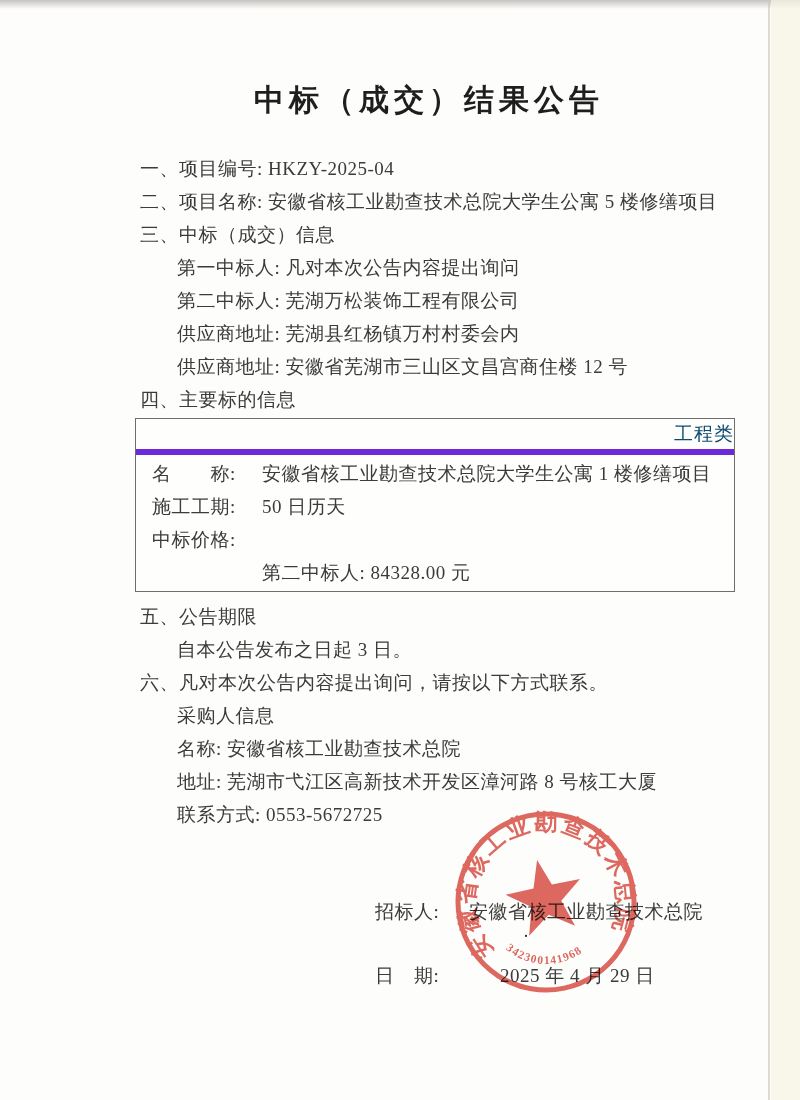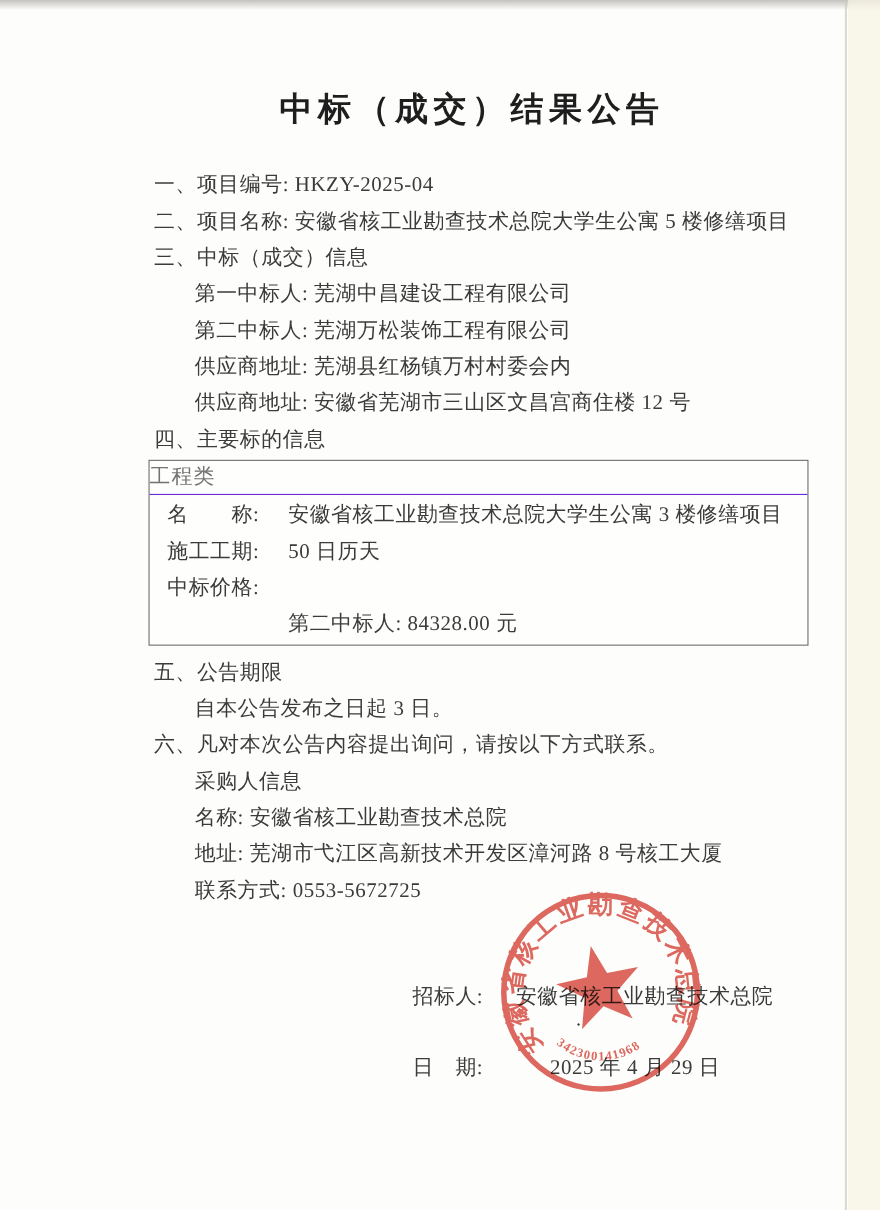--- a/index.html
+++ b/index.html
@@ -54,26 +54,26 @@
   .ind1{margin-left:37px;}
   
   .subject-table{
     margin:2px 0 0 -5px;
     width:600px;
     border:1px solid #6e6e6e;
     box-sizing:border-box;
     background:rgba(255,255,255,.4);
   }
   .subject-table .thead{
-    border-bottom:1px solid #6d28d9;
-    text-align:left;
+    border-bottom:6px solid #6d28d9;
+    text-align:right;
     font-size:19px;
     line-height:30px;
     letter-spacing:1px;
-    color:#737373;
+    color:#0c4a6e;
   }
   .subject-table .tbody{
     padding:2px 0 2px 16px;
   }
   .trow{
     display:flex;
     font-size:19px;
     line-height:33px;
     letter-spacing:.5px;
     white-space:nowrap;
@@ -127,32 +127,32 @@
   <div class="edge-right-strip"></div>
   <div class="edge-right-line"></div>
 
   <div class="doc">
     <h1 class="title">中标（成交）结果公告</h1>
 
     <div class="body-text">
       <div class="para ind0">一、项目编号: HKZY-2025-04</div>
       <div class="para ind0">二、项目名称: 安徽省核工业勘查技术总院大学生公寓 5 楼修缮项目</div>
       <div class="para ind0">三、中标（成交）信息</div>
-      <div class="para ind1">第一中标人: 芜湖中昌建设工程有限公司</div>
+      <div class="para ind1">第一中标人: 凡对本次公告内容提出询问</div>
       <div class="para ind1">第二中标人: 芜湖万松装饰工程有限公司</div>
       <div class="para ind1">供应商地址: 芜湖县红杨镇万村村委会内</div>
       <div class="para ind1">供应商地址: 安徽省芜湖市三山区文昌宫商住楼 12 号</div>
       <div class="para ind0">四、主要标的信息</div>
 
       <div class="subject-table">
         <div class="thead">工程类</div>
         <div class="tbody">
           <div class="trow">
             <span class="rlabel">名　　称:</span>
-            <span class="rvalue">安徽省核工业勘查技术总院大学生公寓 3 楼修缮项目</span>
+            <span class="rvalue">安徽省核工业勘查技术总院大学生公寓 1 楼修缮项目</span>
           </div>
           <div class="trow">
             <span class="rlabel">施工工期:</span>
             <span class="rvalue">50 日历天</span>
           </div>
           <div class="trow">
             <span class="rlabel">中标价格:</span>
           </div>
           <div class="trow">
             <span class="rlabel"></span>

